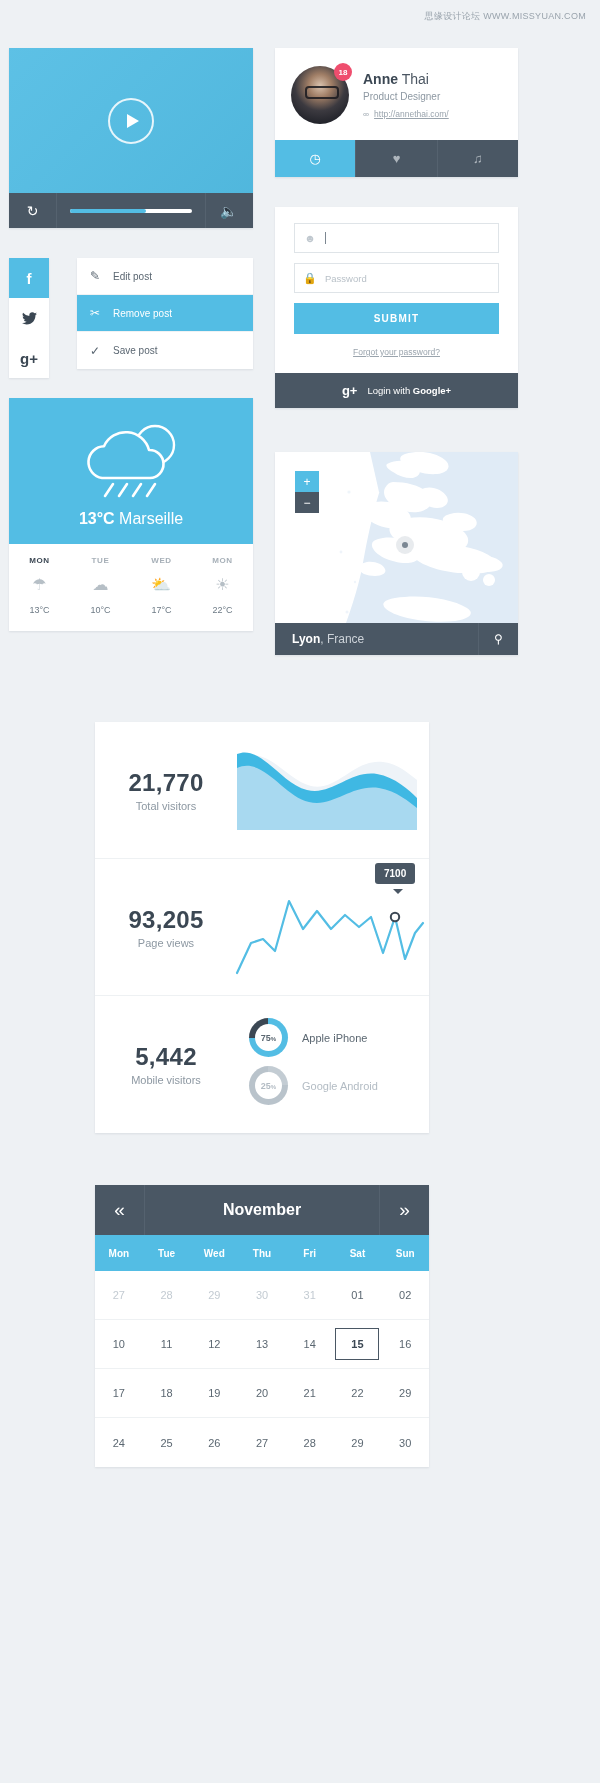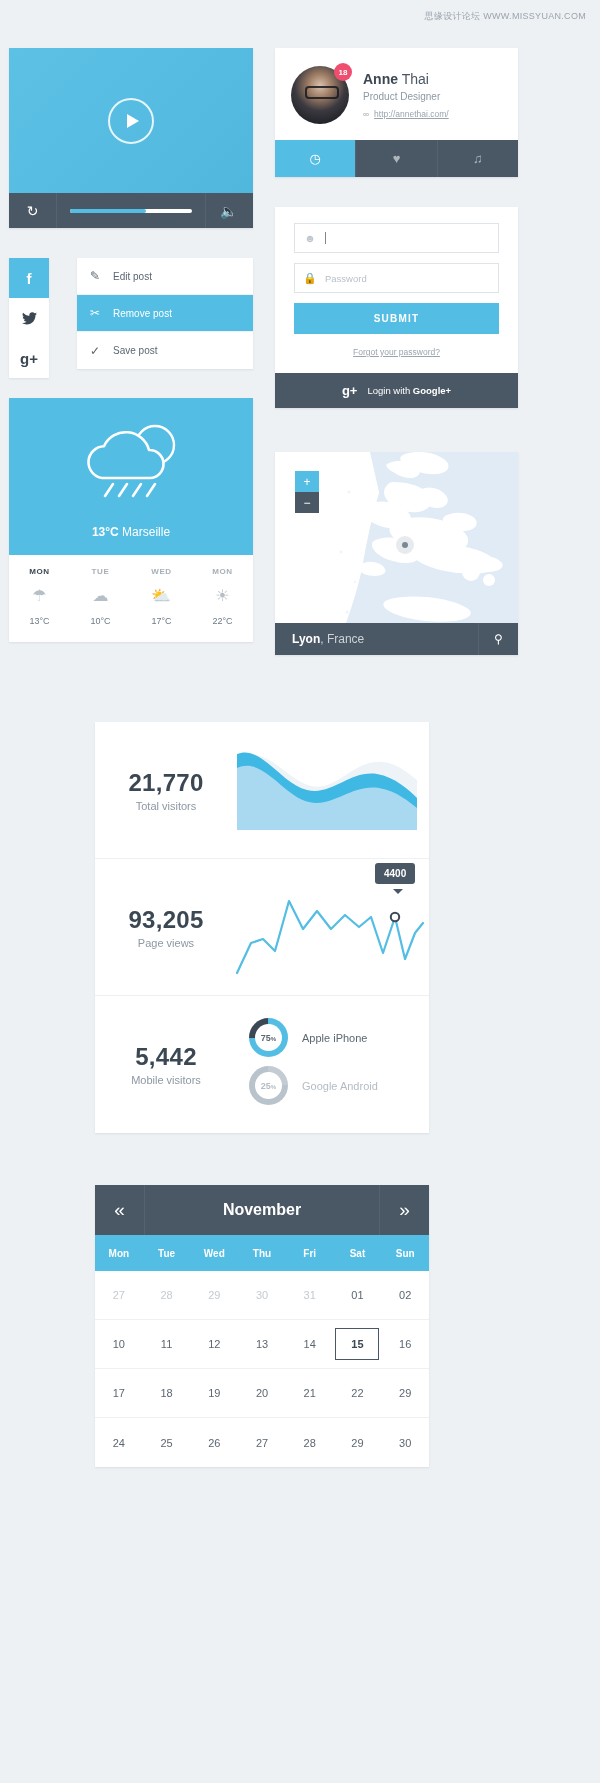--- a/index.html
+++ b/index.html
@@ -50,21 +50,21 @@
   .social-btn.fb { background: #53bde4; color: #fff; }
   #post-actions { position: absolute; left: 77px; top: 258px; width: 176px; }
   .post-item { height: 37px; display: flex; align-items: center; background: #fff; font-size: 10px; color: #5a6671; border-bottom: 1px solid #f0f2f4;}
   .post-item:last-child { border-bottom: none; }
   .post-item.active { background: #53bde4; color: #fff; }
   .post-ic { width: 36px; text-align: center; font-size: 12px; }
 
   
   #weather-card { position: absolute; left: 9px; top: 398px; width: 244px; }
   .weather-top { background: #53bde4; padding: 22px 0 16px; text-align: center; color: #fff; }
-  .weather-temp-line { font-size: 12px; margin-top: 19px; }
+  .weather-temp-line { font-size: 16px; margin-top: 4px; }
   .weather-temp-line b { font-weight: bold; }
   .weather-days { display: flex; background: #fff; padding: 12px 0 16px; }
   .wday { flex: 1; text-align: center; }
   .wday-name { font-size: 8px; font-weight: bold; letter-spacing: .6px; color: #a7b0b8; }
   .wday-name.today { color: #3b4753; }
   .wday-ic { margin: 10px 0 8px; height: 22px; color: #b6bfc6; font-size: 16px; }
   .wday-t { font-size: 9px; color: #6d7a85; }
 
   
   #profile-card { position: absolute; left: 275px; top: 48px; width: 243px; }
@@ -357,21 +357,21 @@
   <div class="stat-row">
     <div class="stat-left">
       <div class="stat-num">93,205</div>
       <div class="stat-lbl">Page views</div>
     </div>
     <div class="stat-right">
       <svg width="192" height="110" viewBox="0 0 192 110" style="position:absolute;left:-4px;top:18px">
         <polyline points="4,96 18,66 30,62 42,74 56,24 70,52 84,34 98,52 112,38 126,50 138,40 150,76 162,40 172,82 182,56 190,46" fill="none" stroke="#53bde4" stroke-width="2.2" stroke-linejoin="round" stroke-linecap="round"></polyline>
         <circle cx="162" cy="40" r="4.2" fill="#fff" stroke="#3b4753" stroke-width="2"></circle>
       </svg>
-      <div style="position:absolute;left:138px;top:4px;background:#4a5764;color:#fff;font-size:10px;font-weight:bold;padding:5px 9px;border-radius:3px">4400</div>
+      <div style="position:absolute;left:138px;top:4px;background:#4a5764;color:#fff;font-size:10px;font-weight:bold;padding:5px 9px;border-radius:3px">7100</div>
       <div style="position:absolute;left:156px;top:30px;width:0;height:0;border-left:5px solid transparent;border-right:5px solid transparent;border-top:5px solid #4a5764"></div>
     </div>
   </div>
 
   <div class="stat-row">
     <div class="stat-left">
       <div class="stat-num">5,442</div>
       <div class="stat-lbl">Mobile visitors</div>
     </div>
     <div class="stat-right">

